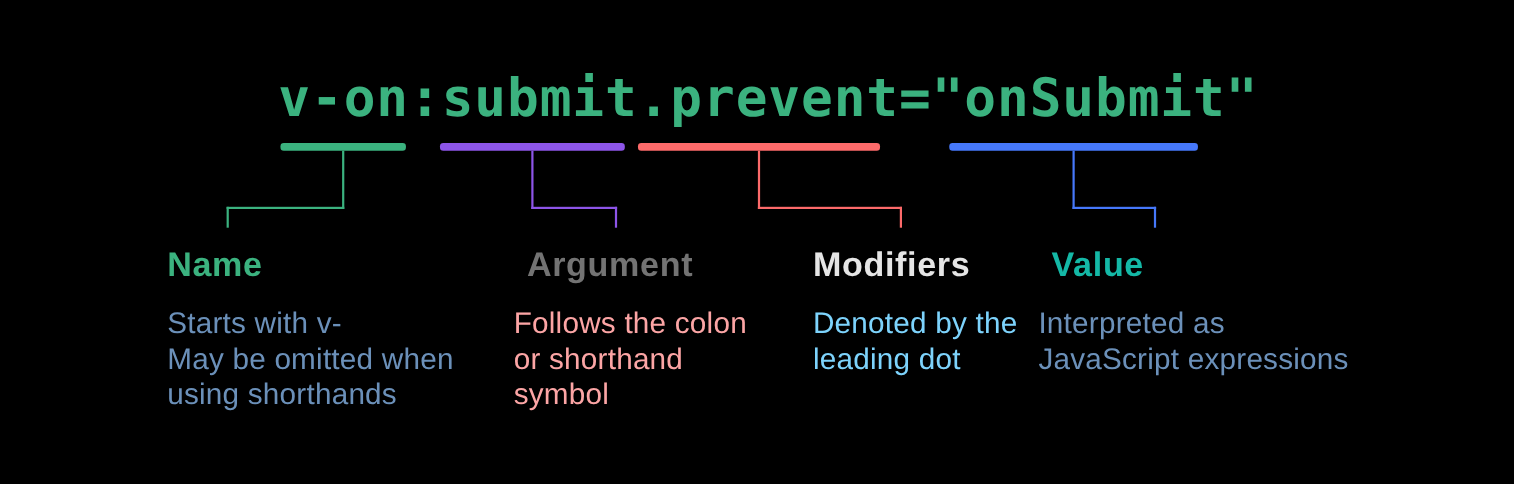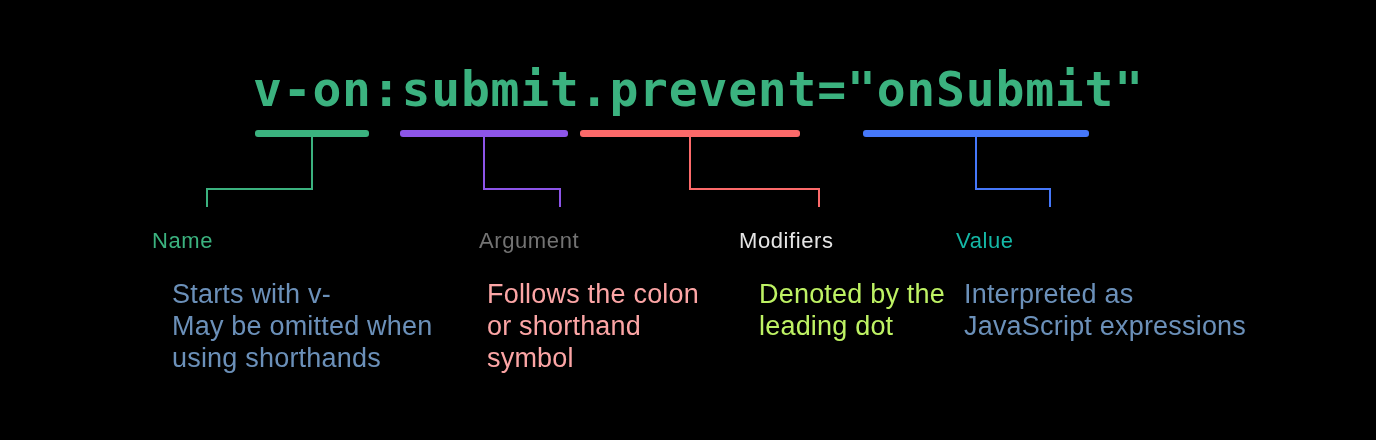--- a/index.html
+++ b/index.html
@@ -9,26 +9,26 @@
   }
   .code {
     position:absolute; top:65px; left:253px;
     font-family:"DejaVu Sans Mono", monospace;
     font-weight:700; font-size:48px; line-height:48px;
     letter-spacing:0.8px; white-space:pre;
   }
   .bar { position:absolute; top:130px; height:7px; border-radius:3px; }
   .ln  { position:absolute; }
   .part-label {
-    position:absolute; top:223px; font-size:22px; font-weight:400;
+    position:absolute; top:223px; font-size:31px; font-weight:700;
     letter-spacing:0.6px; line-height:36px; white-space:pre;
   }
   .part-desc {
     position:absolute; top:278px; font-size:27px; font-weight:400;
-    line-height:32px; letter-spacing:0.2px; white-space:pre-line;margin-left:20px;
+    line-height:32px; letter-spacing:0.2px; white-space:pre-line;
   }
 </style>
 </head>
 <body>
 
 <div class="canvas" style="background-color: rgb(0, 0, 0);">
 
   <div class="code" style="color: rgb(59, 178, 127);">v-on:submit.prevent="onSubmit"</div>
 
   <div>
@@ -52,21 +52,21 @@
 or shorthand
 symbol</div>
   </div>
 
   <div>
     <div class="bar" style="left: 580px; width: 220px; background-color: rgb(252, 106, 106);"></div>
     <div class="ln" style="left: 689px; top: 137px; width: 2px; height: 53px; background-color: rgb(252, 106, 106);"></div>
     <div class="ln" style="left: 689px; top: 188px; width: 131px; height: 2px; background-color: rgb(252, 106, 106);"></div>
     <div class="ln" style="left: 818px; top: 188px; width: 2px; height: 19px; background-color: rgb(252, 106, 106);"></div>
     <div class="part-label" style="left: 739px; color: #e5e5e5;">Modifiers</div>
-    <div class="part-desc" style="left: 739px; color: #bef264;">Denoted by the
+    <div class="part-desc" style="left: 739px; color: #7dd3fc;">Denoted by the
 leading dot</div>
   </div>
 
   <div>
     <div class="bar" style="left: 863px; width: 226px; background-color: rgb(70, 120, 250);"></div>
     <div class="ln" style="left: 975px; top: 137px; width: 2px; height: 53px; background-color: rgb(70, 120, 250);"></div>
     <div class="ln" style="left: 975px; top: 188px; width: 76px; height: 2px; background-color: rgb(70, 120, 250);"></div>
     <div class="ln" style="left: 1049px; top: 188px; width: 2px; height: 19px; background-color: rgb(70, 120, 250);"></div>
     <div class="part-label" style="left: 956px; color: #14b8a6;">Value</div>
     <div class="part-desc" style="left: 944px; color: rgb(107, 144, 185);">Interpreted as

